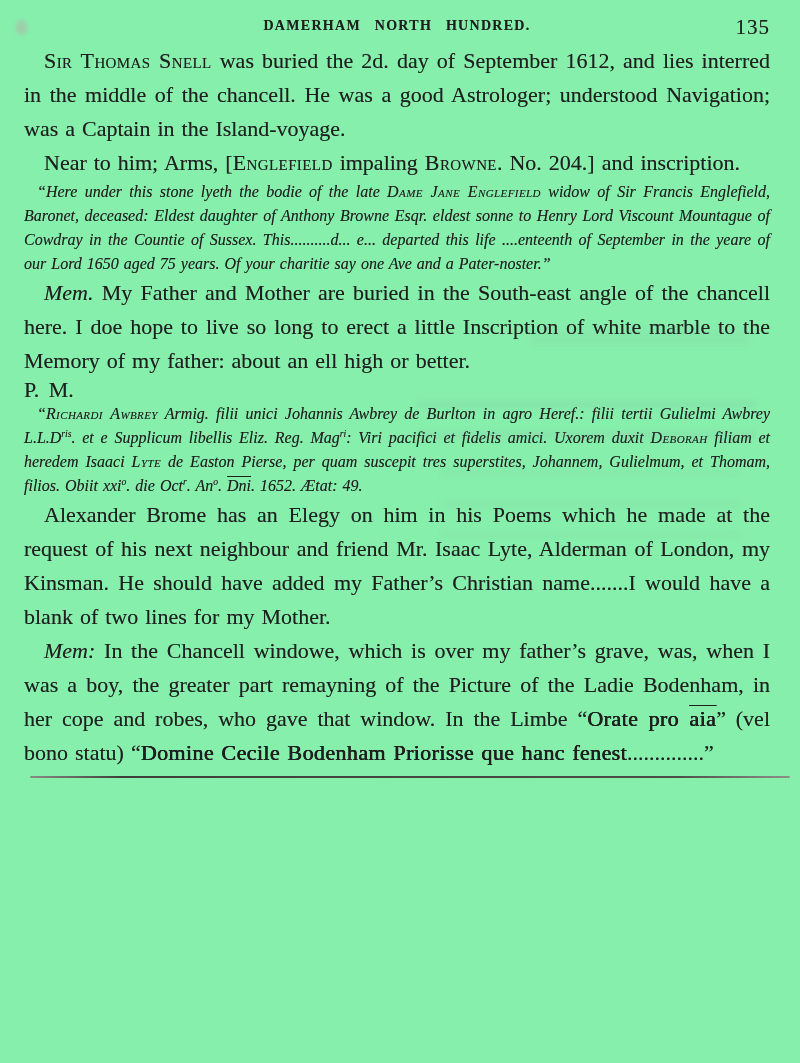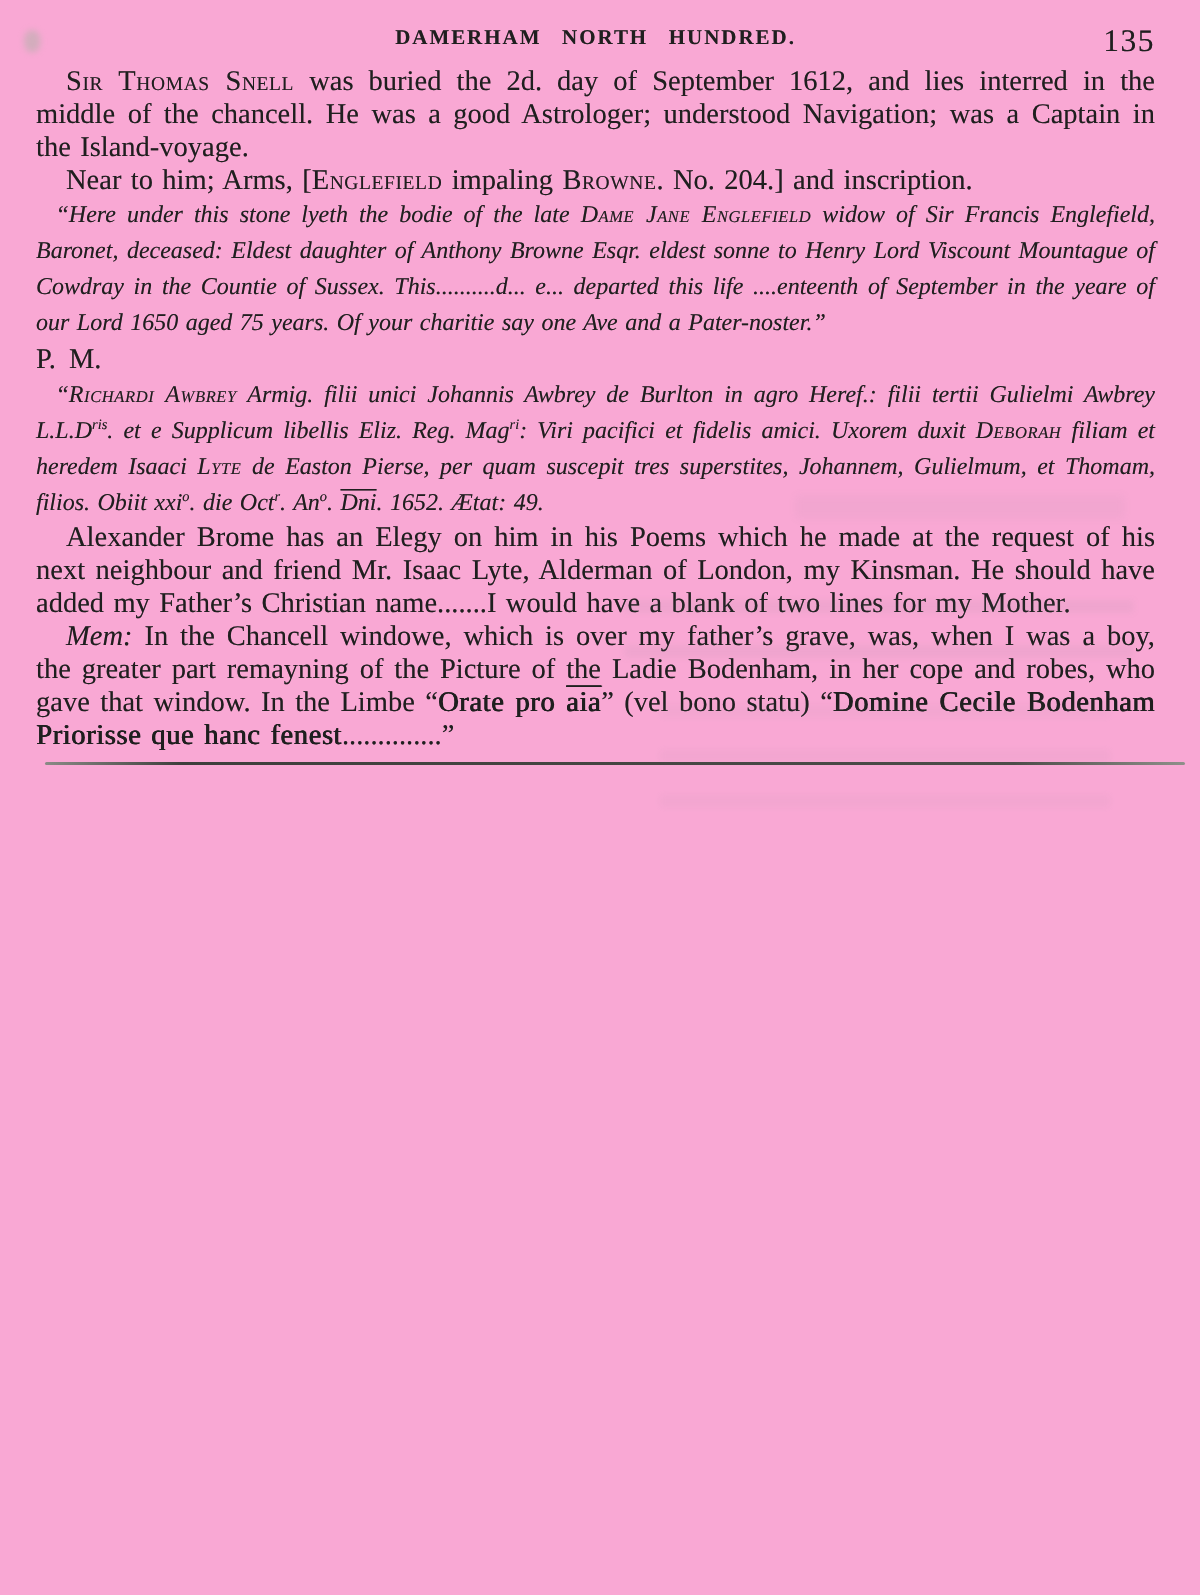--- a/index.html
+++ b/index.html
@@ -8,26 +8,26 @@
     box-sizing:border-box; padding:18px 30px 0 36px;
     background:#f6f5f2; color:#1f1f1f;
     font-family:"Liberation Serif","DejaVu Serif",serif;
     text-shadow:0 0 0.3px rgba(20,20,20,.45);
   }
   header { position:relative; height:26px; display:flex; justify-content:center; align-items:baseline; }
   .running-title { font-size:14px; font-weight:bold; letter-spacing:1.3px; word-spacing:9px; }
   .page-number { position:absolute; right:0; top:-3px; font-size:21px; letter-spacing:1px; }
 
   #page-body p { margin:0; text-align:justify; }
-  p.body   { font-size:19px; line-height:22px; text-indent:20px; margin-top:13px; word-spacing:1.5px; }
+  p.body   { font-size:22px; line-height:34px; text-indent:20px; margin-top:13px; word-spacing:1.5px; }
   p.tight  { margin-top:1px; }
   p.quote  { font-size:16px; line-height:24px; text-indent:13px; margin-top:13px; word-spacing:1px;font-style:italic; }
   p.qa     { margin-top:12px; }
   p.qb     { margin-top:5px; }
-  p.center { text-align:center; font-size:19px; line-height:24px; margin-top:8px; word-spacing:4px; text-indent:0; }
+  p.center { text-align:center; font-size:22px; line-height:24px; margin-top:8px; word-spacing:4px; text-indent:0; }
   p.mt14   { margin-top:14px; }
   p.mt10   { margin-top:10px; }
 
   .sc  { font-variant:small-caps; letter-spacing:0.4px; }
   .it  { font-style:italic; }
   .sup { font-size:60%; vertical-align:super; line-height:0; letter-spacing:0; }
   .ov  { text-decoration:overline; text-decoration-thickness:1px; }
   .bl  { font-weight:normal; letter-spacing:0.4px; text-shadow:0.5px 0 currentColor, 0 0 0.4px currentColor;margin-top:13px; }
 
   .rule { height:2px; background:linear-gradient(to right,#8a8a86,#3e3e3c 12%,#4c4c48 85%,#8f8f8a); margin:6px -20px 0 6px; border-radius:1px; }
@@ -38,30 +38,31 @@
   #bleed-1 { right:44px; top:400px; width:340px; height:58px; opacity:.55;
              background:repeating-linear-gradient(180deg, rgba(125,130,140,.14) 0 9px, transparent 9px 30px); filter:blur(2px); }
   #bleed-2 { right:60px; top:470px; width:300px; height:90px; opacity:.45;
              background:repeating-linear-gradient(180deg, rgba(125,130,140,.12) 0 8px, transparent 8px 30px); filter:blur(2.5px); }
   #bleed-3 { right:50px; top:330px; width:220px; height:16px; opacity:.4;
              background:rgba(125,130,140,.14); filter:blur(3px); }
 </style>
 </head>
 <body>
 
-<div class="page" style="background: #f9a8d4; color: rgb(31, 31, 31); padding-left: 24px;">
+<div class="page" style="background: #86efac; color: rgb(31, 31, 31); padding-left: 24px;">
   <header>
     <span class="running-title">DAMERHAM NORTH HUNDRED.</span>
     <span class="page-number">135</span>
   </header>
 
   <main id="page-body">
       <p class="body"><span class="sc">Sir Thomas Snell</span><span> was buried the 2d. day of September 1612, and lies interred in the middle of the chancell.  He was a good Astrologer; understood Navigation; was a Captain in the Island-voyage.</span></p>
       <p class="body tight"><span>Near to him; Arms, [</span><span class="sc">Englefield</span><span> impaling </span><span class="sc">Browne</span><span>.  No. 204.] and inscription.</span></p>
       <p class="quote"><span>“Here under this stone lyeth the bodie of the late </span><span class="sc">Dame Jane Englefield</span><span> widow of Sir Francis Englefield, Baronet, deceased: Eldest daughter of Anthony Browne Esqr. eldest sonne to Henry Lord Viscount Mountague of Cowdray in the Countie of Sussex.  This..........d... e... departed this life ....enteenth of September in the yeare of our Lord 1650 aged 75 years. Of your charitie say one Ave and a Pater-noster.”</span></p>
+      <p class="body mt14"><span class="it">Mem.</span><span>  My Father and Mother are buried in the South-east angle of the chancell here.  I doe hope to live so long to erect a little Inscription of white marble to the Memory of my father: about an ell high or better.</span></p>
       <p class="center"><span>P. M.</span></p>
       <p class="quote qb"><span>“</span><span class="sc">Richardi Awbrey</span><span> Armig. filii unici Johannis Awbrey de Burlton in agro Heref.: filii tertii Gulielmi Awbrey L.L.D</span><span class="sup">ris</span><span>. et e Supplicum libellis Eliz. Reg. Mag</span><span class="sup">ri</span><span>: Viri pacifici et fidelis amici. Uxorem duxit </span><span class="sc">Deborah</span><span> filiam et heredem Isaaci </span><span class="sc">Lyte</span><span> de Easton Pierse, per quam suscepit tres superstites, Johannem, Gulielmum, et Thomam, filios.  Obiit xxi</span><span class="sup">o</span><span>. die Oct</span><span class="sup">r</span><span>. An</span><span class="sup">o</span><span>. </span><span class="ov">Dni</span><span>. 1652. Ætat: 49.</span></p>
       <p class="body mt10"><span>Alexander Brome has an Elegy on him in his Poems which he made at the request of his next neighbour and friend Mr. Isaac Lyte, Alderman of London, my Kinsman.  He should have added my Father’s Christian name.......I would have a blank of two lines for my Mother.</span></p>
       <p class="body tight"><span class="it">Mem:</span><span> In the Chancell windowe, which is over my father’s grave, was, when I was a boy, the greater part remayning of the Picture of the Ladie Bodenham, in her cope and robes, who gave that window.  In the Limbe “</span><span class="bl">Orate pro </span><span class="bl ov">aia</span><span>” (vel bono statu) “</span><span class="bl">Domine Cecile Bodenham Priorisse que hanc fenest</span><span>..............”</span></p>
     </main>
 
   <div class="rule"></div>
 
   <div id="smudge-tl" class="artifact"></div>
   <div id="bleed-1" class="artifact"></div>

